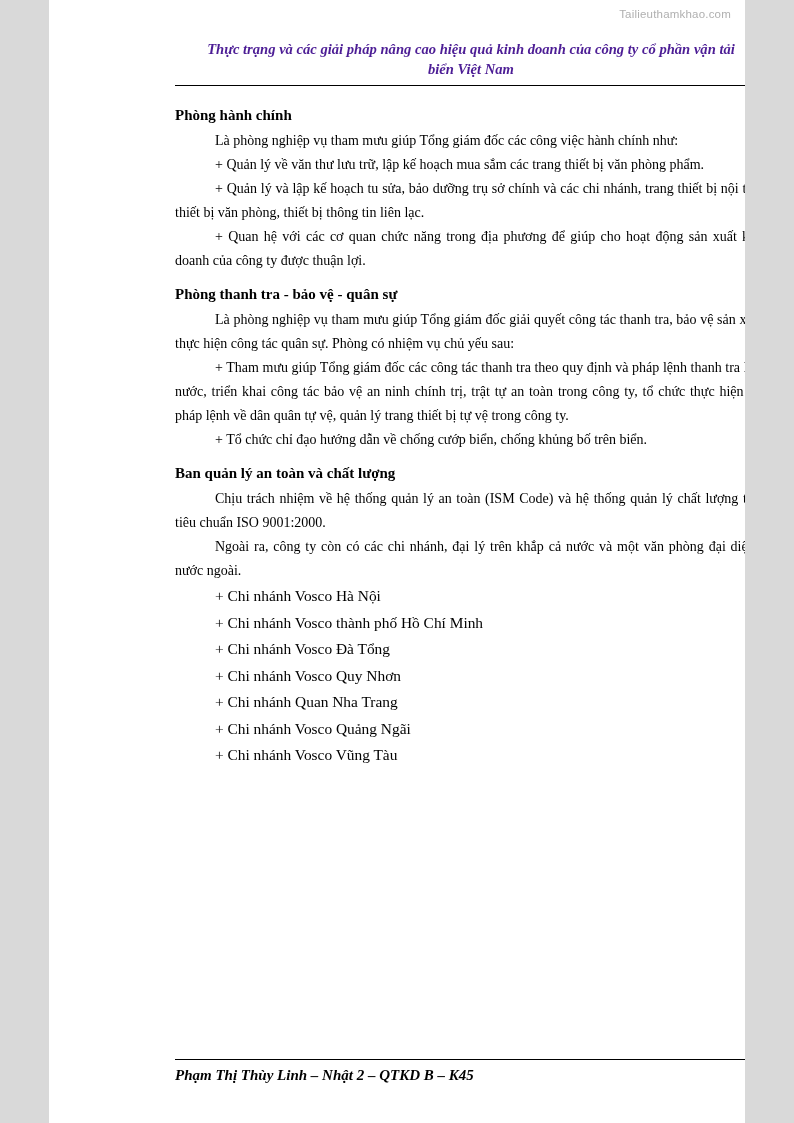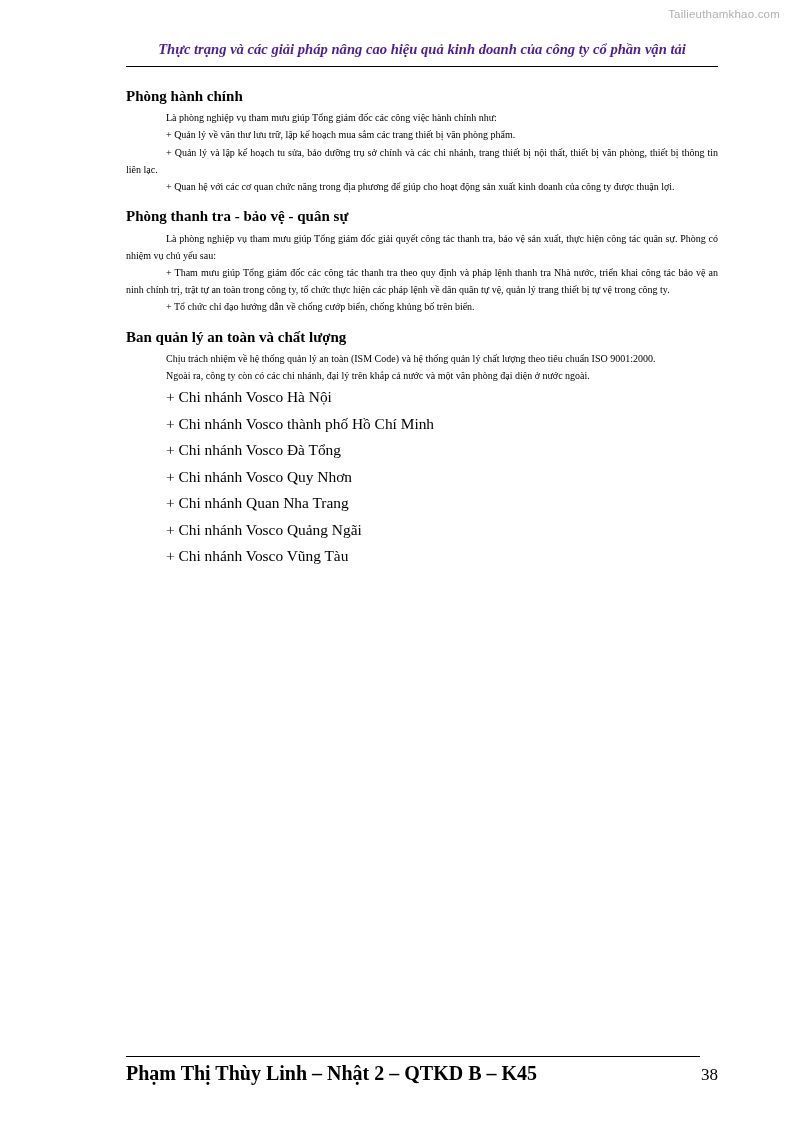--- a/index.html
+++ b/index.html
@@ -5,21 +5,21 @@
   html, body {
     margin: 0;
     padding: 0;
     background: #d9d9d9;
   }
   body {
     font-family: "Liberation Serif", serif;
   }
   .page {
     position: relative;
-    width: 794px;
+    width: 696px;
     height: 1123px;
     background: #ffffff;
     margin: 0 auto;
     overflow: hidden;
     box-sizing: border-box;
   }
   .watermark {
     position: absolute;
     top: 8px;
     right: 14px;
@@ -49,21 +49,21 @@
     margin-bottom: 18px;
   }
   h2.sub {
     font-size: 15px;
     font-weight: bold;
     margin: 10px 0 2px 0;
     line-height: 1.5;
   }
   p.para {
     margin: 0 0 0 0;
-    font-size: 10px;
+    font-size: 14px;
     line-height: 1.72;
     text-align: justify;
     text-justify: inter-word;
     text-indent: 40px;
   }
   p.item {
     margin: 0;
     font-size: 15.4px;
     line-height: 1.72;
     text-indent: 40px;
@@ -78,39 +78,41 @@
     border-top: 1.6px solid #000;
     margin-bottom: 5px;
     width: 574px;
   }
   .footer-row {
     display: flex;
     align-items: baseline;
     justify-content: space-between;
   }
   .footer-name {
+    font-style: italic;
     font-weight: bold;
-    font-size: 20px;
+    font-size: 15px;
   }
   .footer-page {
     font-size: 17px;
     font-family: "Liberation Serif", serif;
   }
 </style>
 </head>
 <body>
 
 <div class="page">
 
   <div class="watermark">Tailieuthamkhao.com</div>
 
   <div class="content">
 
     <div class="header-block">
       <div>Thực trạng và các giải pháp nâng cao hiệu quả kinh doanh của công ty cổ phần vận tải</div>
+      <div>biển Việt Nam</div>
     </div>
     <div class="header-rule"></div>
 
     <h2 class="sub">Phòng hành chính</h2>
     <p class="para">Là phòng nghiệp vụ tham mưu giúp Tổng giám đốc các công việc hành chính như:</p>
     <p class="para">+ Quản lý về văn thư lưu trữ, lập kế hoạch mua sắm các trang thiết bị văn phòng phẩm.</p>
     <p class="para">+ Quản lý và lập kế hoạch tu sửa, bảo dưỡng trụ sở chính và các chi nhánh, trang thiết bị nội thất, thiết bị văn phòng, thiết bị thông tin liên lạc.</p>
     <p class="para">+ Quan hệ với các cơ quan chức năng trong địa phương để giúp cho hoạt động sản xuất kinh doanh của công ty được thuận lợi.</p>
 
     <h2 class="sub">Phòng thanh tra - bảo vệ - quân sự</h2>

